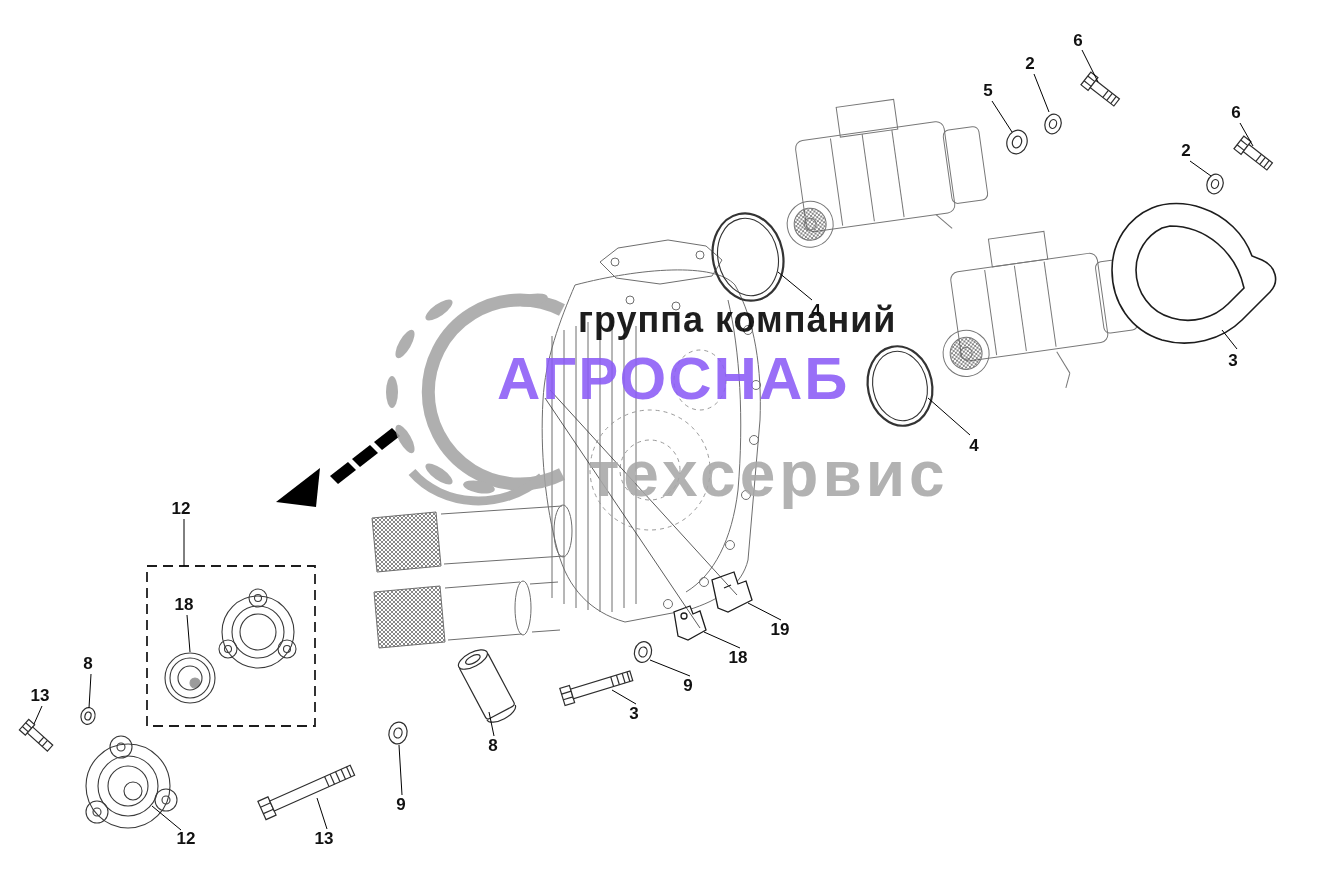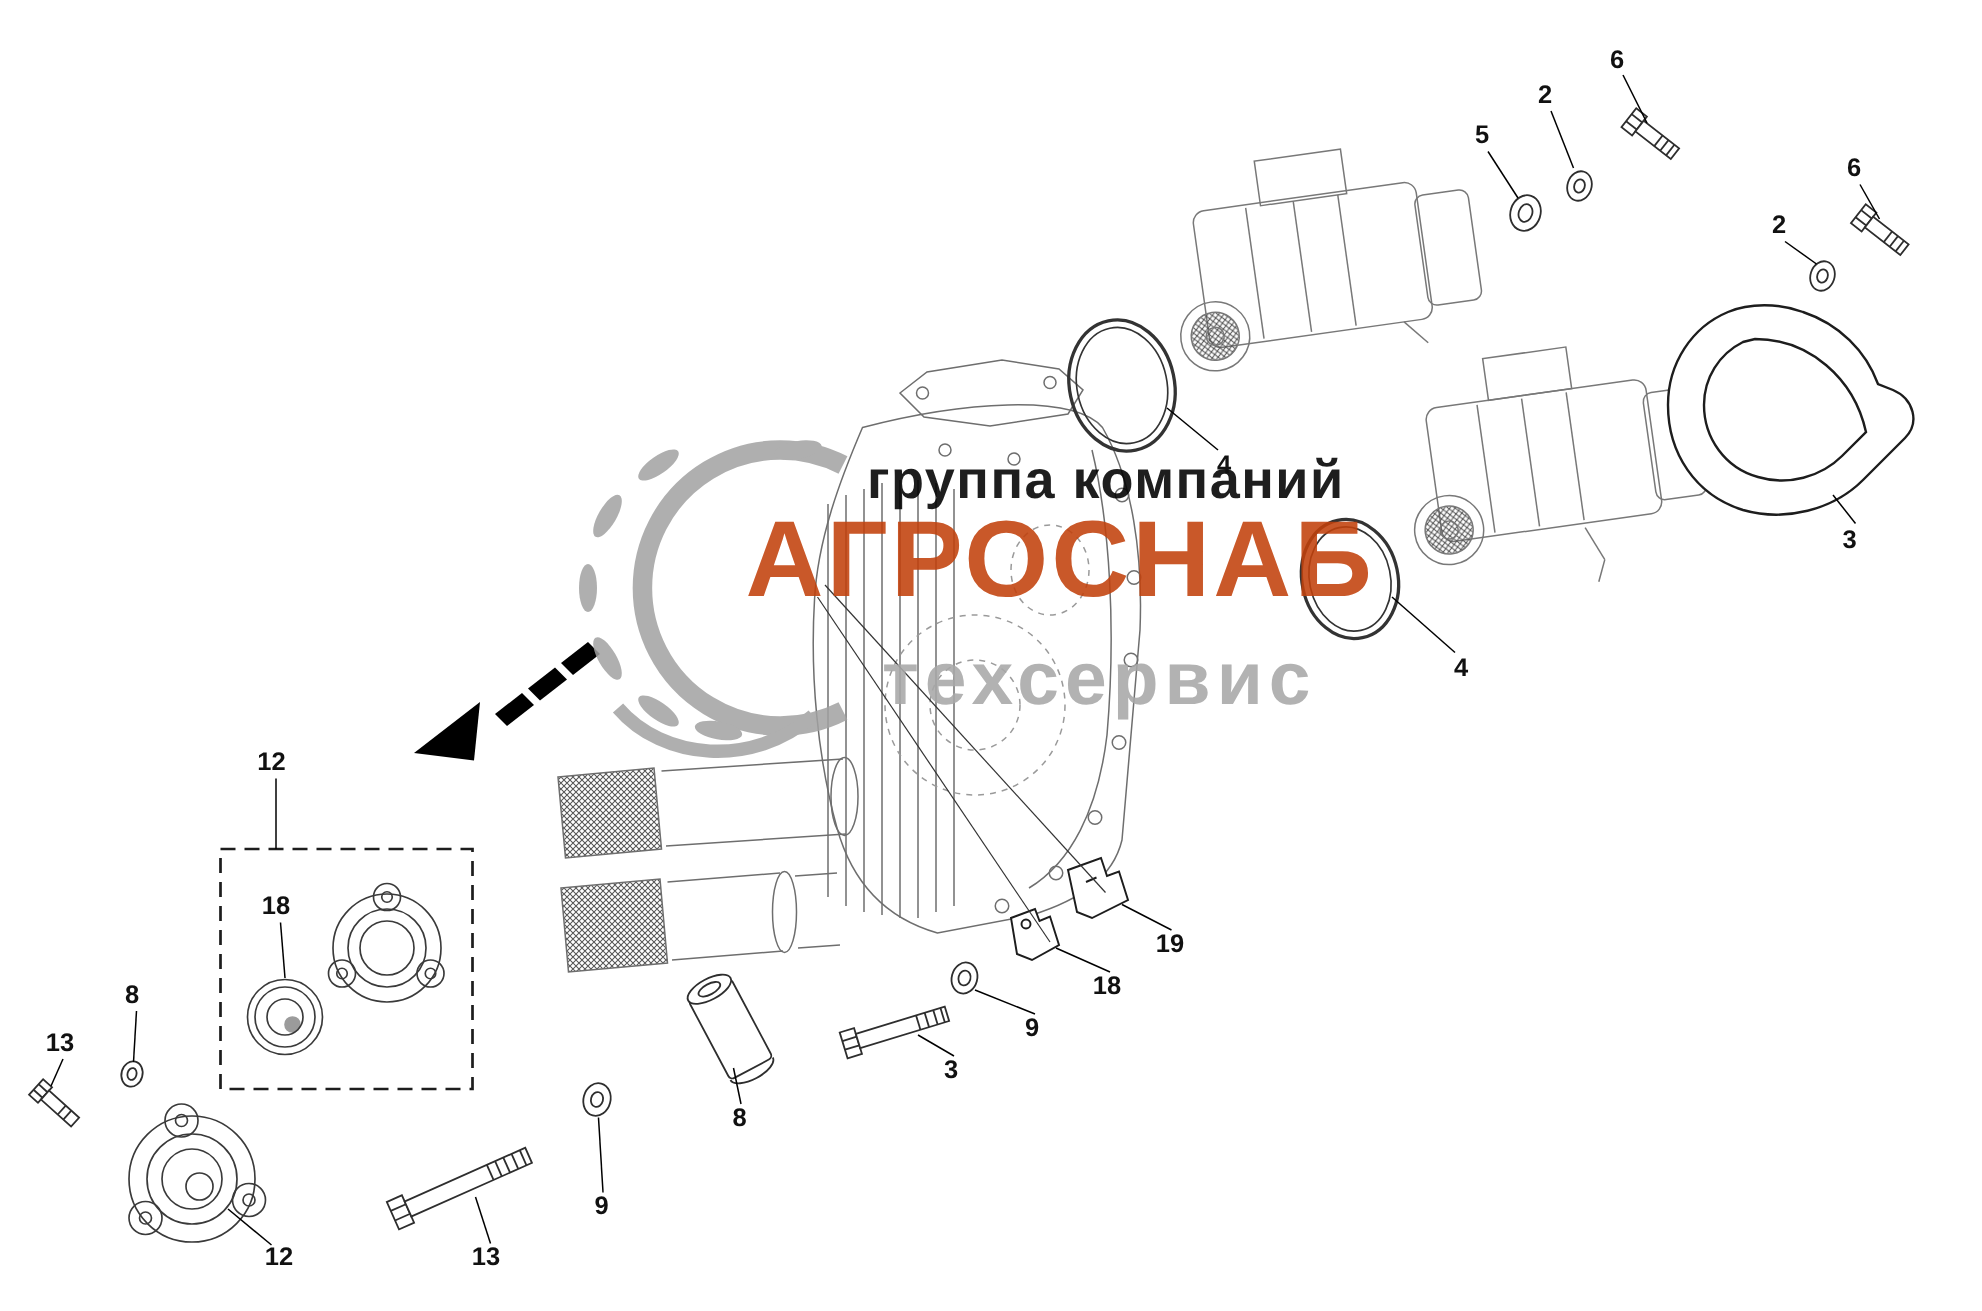--- a/index.html
+++ b/index.html
@@ -9,22 +9,22 @@
   }
   .stage{position:absolute;left:0;top:0;width:1321px;height:874px}
   svg{display:block}
   .callout{
     position:absolute;transform:translate(-50%,-50%);
     font-size:17px;font-weight:600;color:#111;line-height:1;
     user-select:none;
   }
   .wm{position:absolute;font-weight:700;white-space:nowrap;opacity:.88;pointer-events:none}
   .wm1{left:578px;top:299px;font-size:36px;letter-spacing:1px;color:#000000}
-  .wm2{left:497px;top:332px;font-size:72px;letter-spacing:2px;color:#c2410c}
-  .wm3{left:588px;top:423px;font-size:50px;letter-spacing:4px;color:#a8a8a8}
+  .wm2{left:497px;top:344px;font-size:60px;letter-spacing:2px;color:#8b5cf6}
+  .wm3{left:588px;top:437px;font-size:64px;letter-spacing:4px;color:#a8a8a8}
   .layer{position:absolute;left:0;top:0}
 </style>
 </head>
 <body>
 
 <div class="stage">
 
   <svg class="layer" width="1321" height="874" viewBox="0 0 1321 874">
     <defs>
       <pattern id="spline" width="4" height="4" patternUnits="userSpaceOnUse">

